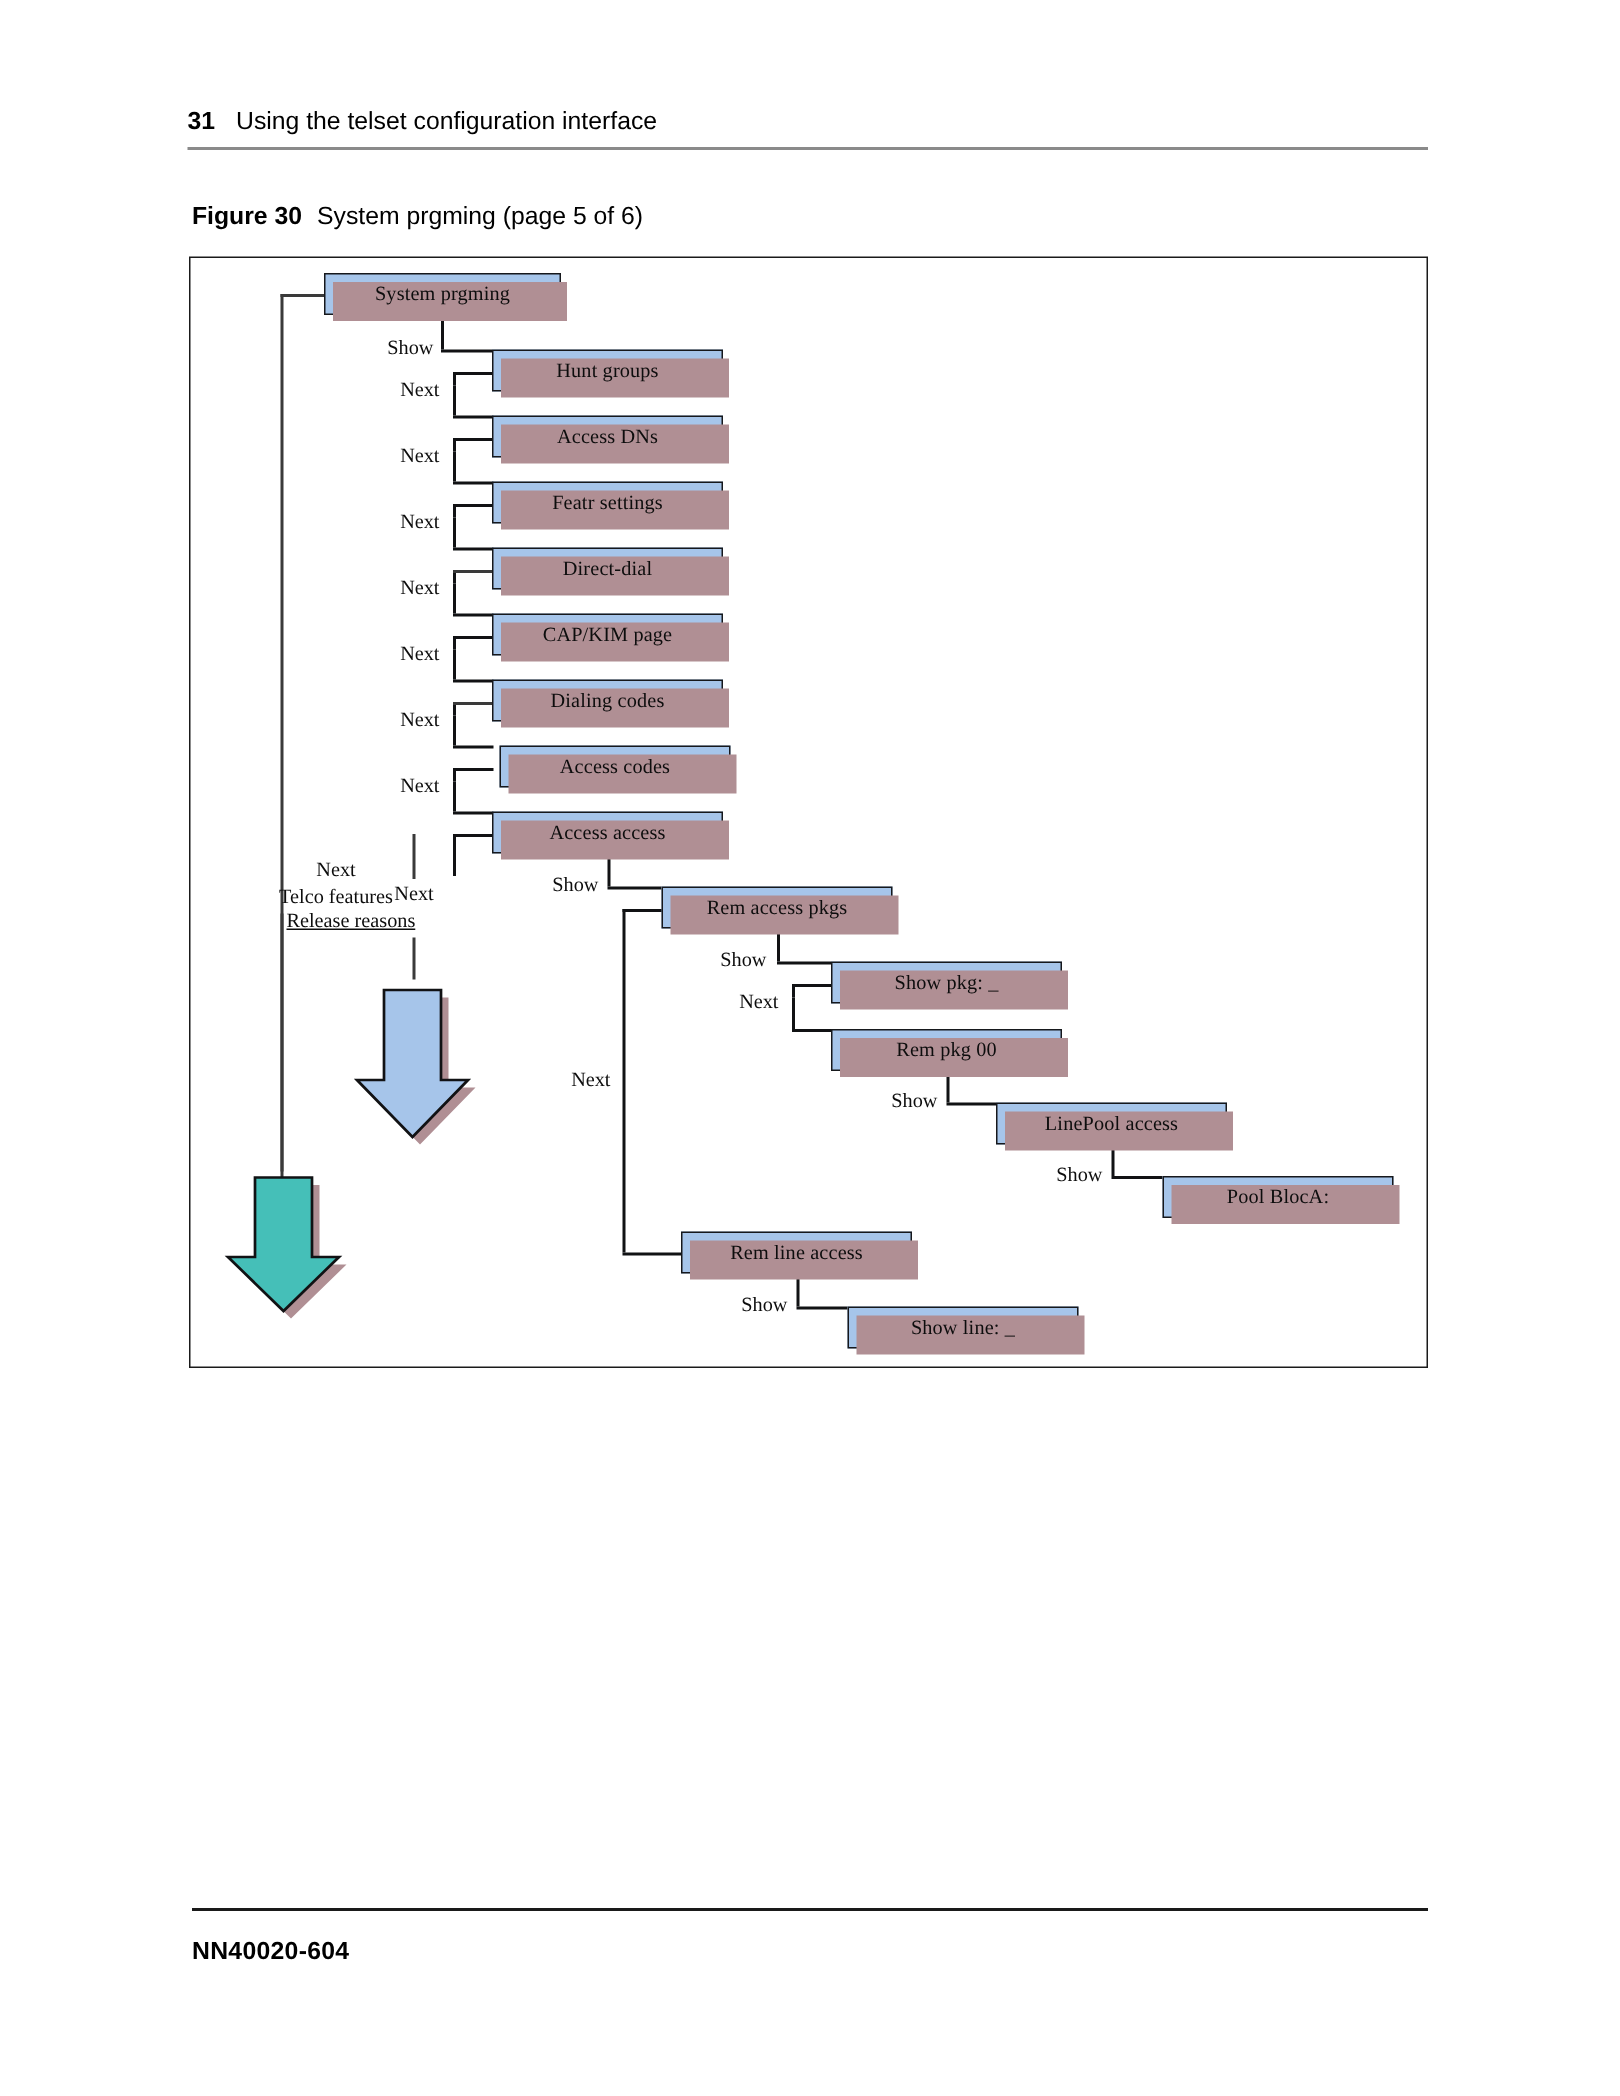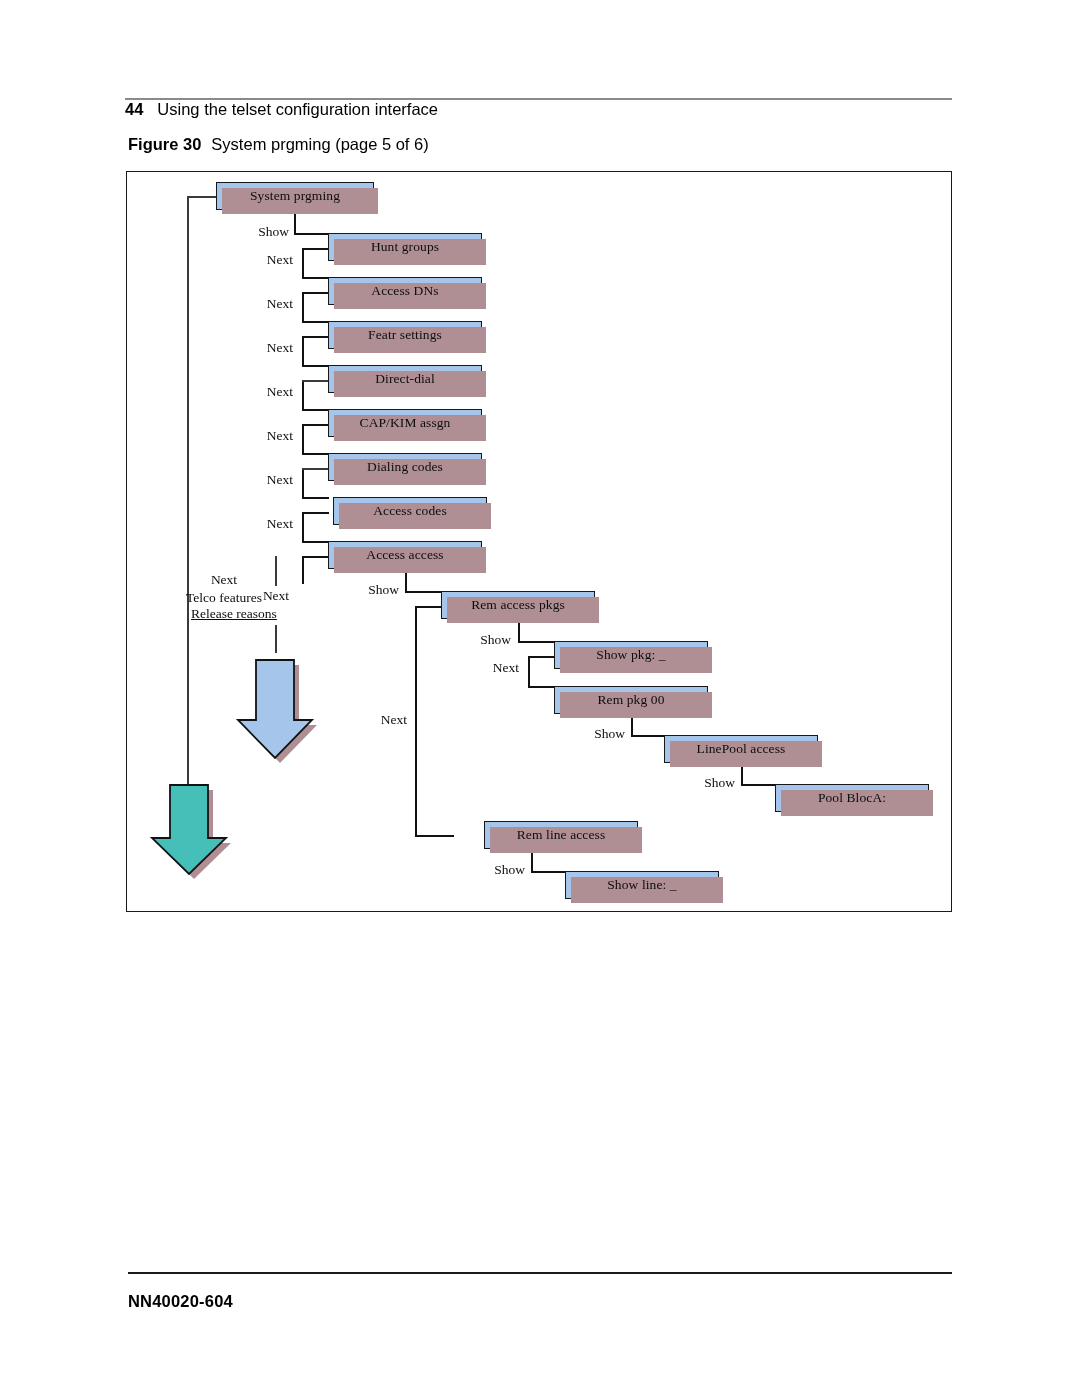--- a/index.html
+++ b/index.html
@@ -31,21 +31,20 @@
     gap: 14px;
     font-size: 16.5px;
   }
   .page-header .pg-num {
     font-weight: bold;
     font-size: 16.5px;
     letter-spacing: 0px;
   }
   .page-header .hdr-title {
     font-size: 16.5px;
-    margin-top: 28px;
   }
   .page-header .rule {
     position: absolute;
     left: 0;
     top: 26px;
     width: 827px;
     height: 2px;
     background: #8a8a8a;
   }
 
@@ -145,21 +144,21 @@
     font-size: 16.5px;
     font-weight: bold;
     letter-spacing: 0.2px;
   }
 </style>
 </head>
 <body>
 
 <div class="page-header">
   <div class="hdr-row">
-    <span class="pg-num">44</span>
+    <span class="pg-num">31</span>
     <span class="hdr-title">Using the telset configuration interface</span>
   </div>
   <div class="rule"></div>
 </div>
 
 <div class="figure-caption">
   <span class="fig-label">Figure 30</span>
   <span class="fig-text">System prgming (page 5 of 6)</span>
 </div>
 
@@ -197,21 +196,21 @@
     <div class="ln h" style="left:175px; top:193px; width:27px;"></div>
     <div class="cap r" style="left:104px; top:168px; width:62px;">Next</div>
 
     <div class="node" style="left:201px; top:193px; width:154px;">Direct-dial</div>
     <div class="ln v" style="left:175px; top:208px; height:9px;"></div>
     <div class="ln h thin" style="left:175px; top:208px; width:27px;"></div>
     <div class="ln v" style="left:175px; top:217px; height:20px;"></div>
     <div class="ln h" style="left:175px; top:237px; width:27px;"></div>
     <div class="cap r" style="left:104px; top:212px; width:62px;">Next</div>
 
-    <div class="node" style="left:201px; top:237px; width:154px;">CAP/KIM assgn</div>
+    <div class="node" style="left:201px; top:237px; width:154px;">CAP/KIM page</div>
     <div class="ln v" style="left:175px; top:252px; height:9px;"></div>
     <div class="ln h" style="left:175px; top:252px; width:27px;"></div>
     <div class="ln v" style="left:175px; top:261px; height:20px;"></div>
     <div class="ln h" style="left:175px; top:281px; width:27px;"></div>
     <div class="cap r" style="left:104px; top:256px; width:62px;">Next</div>
 
     <div class="node" style="left:201px; top:281px; width:154px;">Dialing codes</div>
     <div class="ln v" style="left:175px; top:296px; height:9px;"></div>
     <div class="ln h thin" style="left:175px; top:296px; width:27px;"></div>
     <div class="ln v" style="left:175px; top:305px; height:20px;"></div>
@@ -282,21 +281,21 @@
     <div class="cap r" style="left:434px; top:554px; width:64px;">Show</div>
 
     <div class="node" style="left:537px; top:563px; width:154px;">LinePool access</div>
 
     <div class="ln v" style="left:614px; top:591px; height:21px;"></div>
     <div class="ln h" style="left:614px; top:612px; width:34px;"></div>
     <div class="cap r" style="left:544px; top:603px; width:64px;">Show</div>
 
     <div class="node" style="left:648px; top:612px; width:154px;">Pool BlocA:</div>
 
-    <div class="node" style="left:327px; top:649px; width:154px;margin-left:30px;">Rem line access</div>
+    <div class="node" style="left:327px; top:649px; width:154px;">Rem line access</div>
 
     <div class="ln v" style="left:404px; top:677px; height:22px;"></div>
     <div class="ln h" style="left:404px; top:699px; width:34px;"></div>
     <div class="cap r" style="left:334px; top:690px; width:64px;">Show</div>
 
     <div class="node" style="left:438px; top:699px; width:154px;">Show line: _</div>
 
   </div>
 </div>
 

